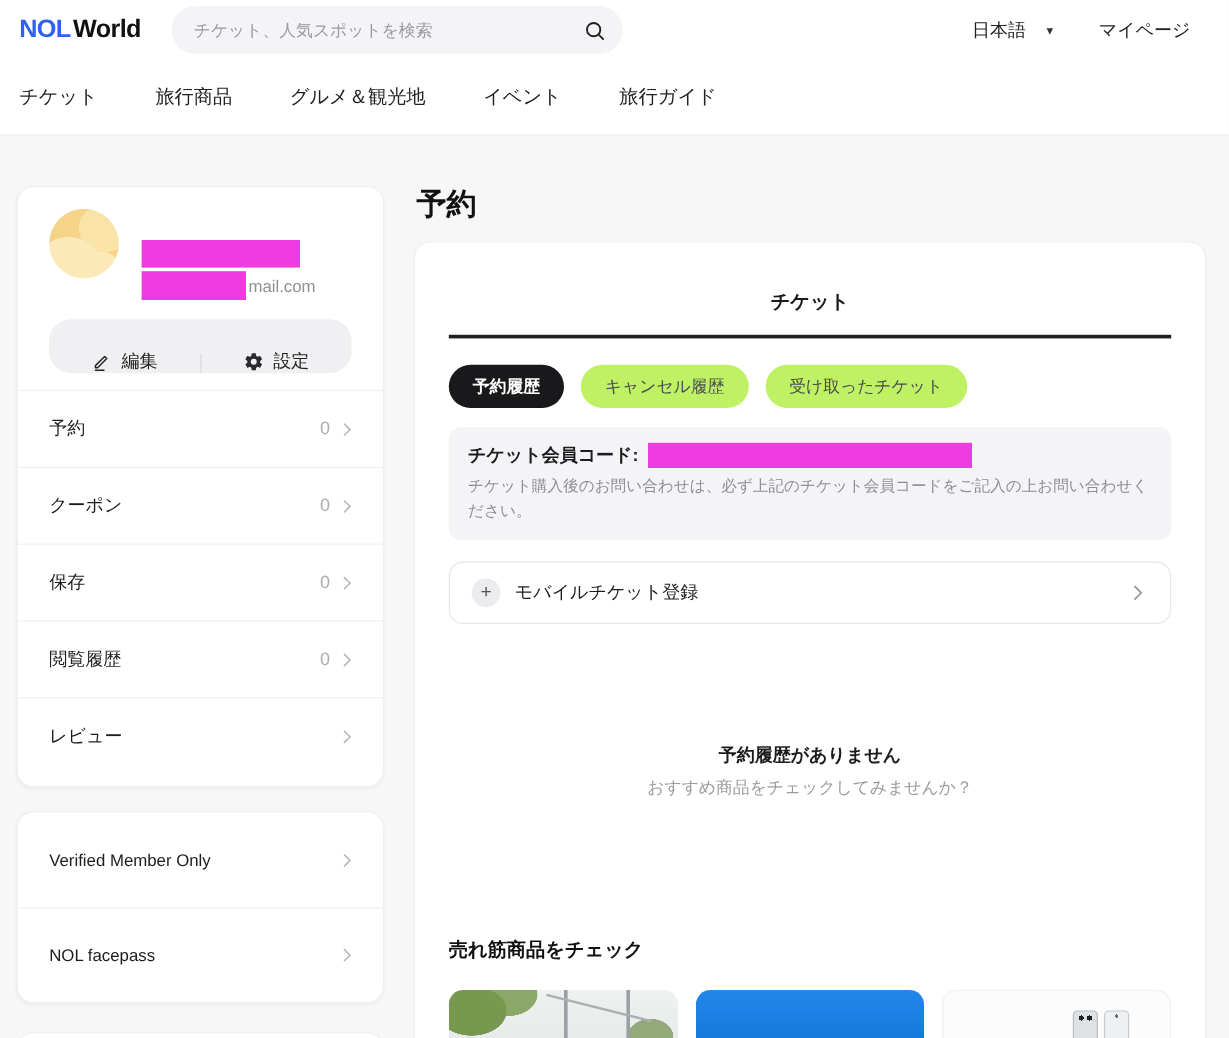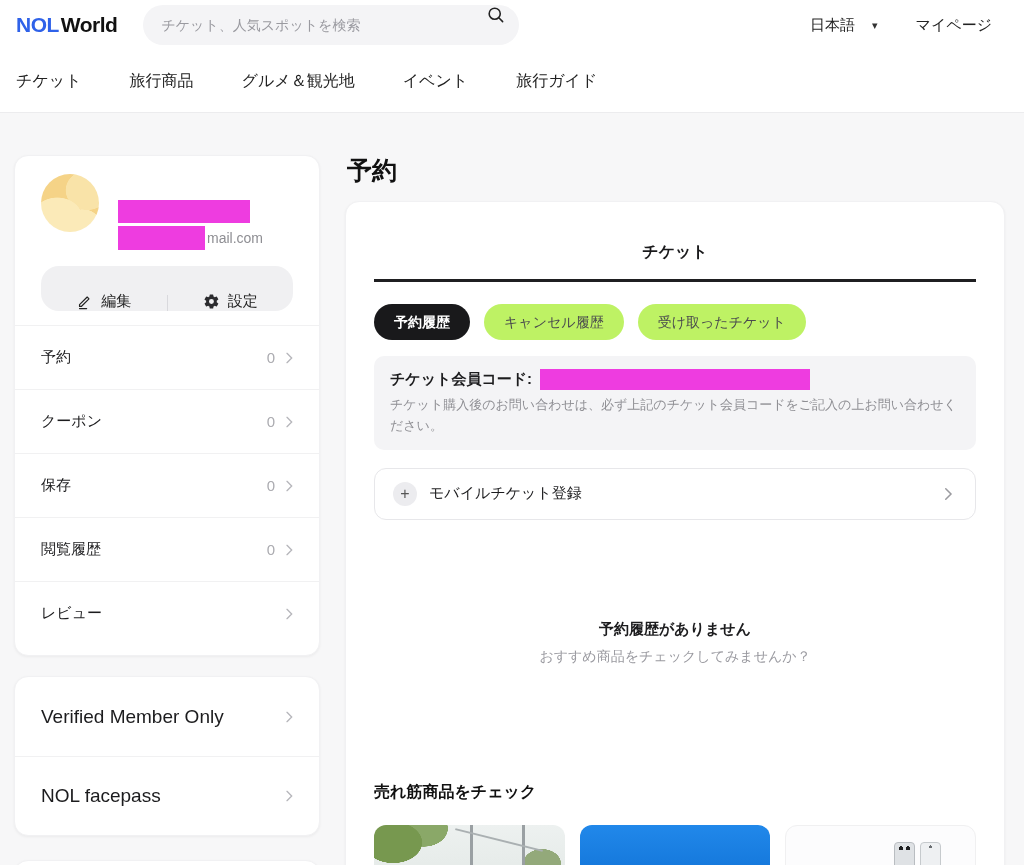--- a/index.html
+++ b/index.html
@@ -7,21 +7,21 @@
   body {
     font-family:"Liberation Sans", sans-serif;
     background:#f7f7f8; color:#1c1c1e;
   }
   
   .header { height:50px; background:#fff; display:flex; align-items:center; padding:0 32px 0 16px; }
   .logo { font-size:21px; font-weight:bold; letter-spacing:-0.5px; white-space:nowrap; cursor:pointer; }
   .logo .nol { color:#2f62e9; }
   .logo .world { color:#111; margin-left:2px; }
   .searchbar { margin-left:26px; width:376px; height:40px; background:#f4f4f6; border-radius:20px;
-               display:flex; padding:0 14px 0 18px; }
+               display:flex; align-items:center; padding:0 14px 0 18px; }
   .searchbar input { flex:1; border:none; background:transparent; outline:none;
                      font-size:14px; color:#333; font-family:"Liberation Sans", sans-serif; }
   .searchbar input::placeholder { color:#9a9aa0; }
   .header-right { margin-left:auto; display:flex; align-items:center; gap:38px; font-size:15px; color:#222; }
   .lang { display:flex; align-items:center; gap:17px; cursor:pointer; }
   .caret { font-size:11px; color:#333; }
   .mypage { cursor:pointer; }
   
   .nav { height:63px; background:#fff; border-bottom:1px solid #ececee;
          display:flex; align-items:center; gap:48px; padding:0 16px; font-size:16px; color:#222; }
@@ -50,21 +50,21 @@
   .pill-half { flex:1; display:flex; align-items:center; justify-content:center; gap:8px;
                font-size:15px; color:#222; cursor:pointer; }
   .pill-divider { width:1px; height:16px; background:#d9d9dd; }
   .menu-row { height:64px; border-top:1px solid #f1f1f2; display:flex; align-items:center;
               padding:0 22px 0 26px; font-size:15px; color:#1c1c1e; cursor:pointer; }
   .menu-count { margin-left:auto; color:#ababb0; font-size:15px; }
   .menu-row .chev { margin-left:6px; }
   .pad-bottom { height:10px; }
   .sidebar-card2 { margin-top:20px; }
   .big-row { height:79px; display:flex; align-items:center; padding:0 22px 0 26px;
-             font-size:19px; color:#1c1c1e; cursor:pointer; }
+             font-size:14px; color:#1c1c1e; cursor:pointer; }
   .big-row + .big-row { border-top:1px solid #f1f1f2; }
   .big-row .chev { margin-left:auto; }
   .sidebar-card3 { margin-top:24px; height:18px; border-radius:14px 14px 0 0; }
   
   .main { flex:1; min-width:0; }
   .page-title { font-size:25px; font-weight:bold; color:#111; margin:0 0 16px 2px; line-height:30px; }
   .main-card { padding:0 28px; height:720px; }
   .tabs { display:flex; border-bottom:1px solid #ececee; }
   .tab { flex:1; text-align:center; padding:40px 0 16px; font-size:16px; color:#1a1a1c;
          cursor:pointer; border-bottom:3px solid transparent; margin-bottom:-1px; }

